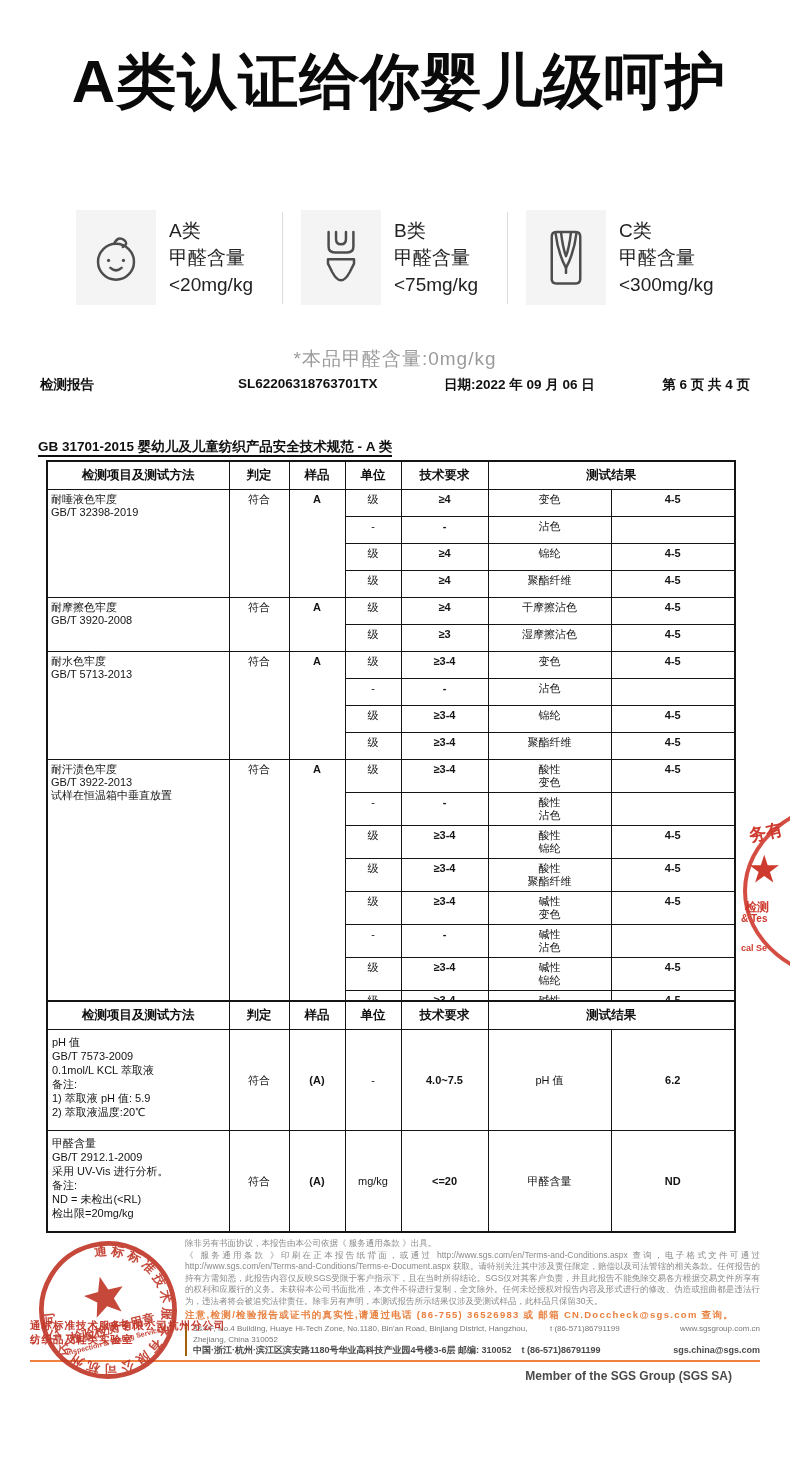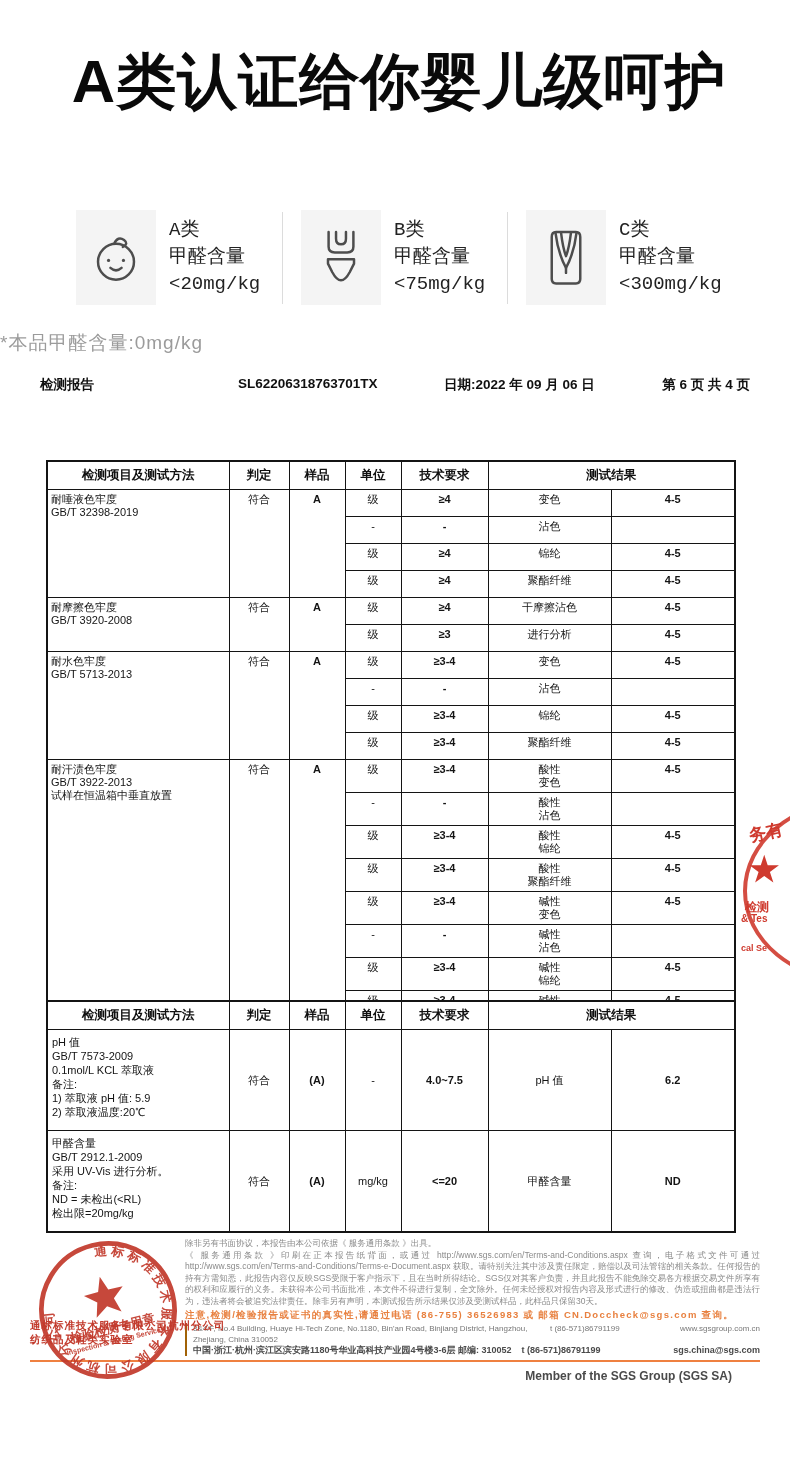--- a/index.html
+++ b/index.html
@@ -9,23 +9,23 @@
   
   .hero-title{position:absolute;top:42px;left:0;right:0;text-align:center;
     font-size:60px;font-weight:800;color:#0a0a0a;letter-spacing:1px;margin-left:8px;}
   .hero-sub{position:absolute;top:131px;left:0;right:0;text-align:center;
     font-size:25px;color:#0d0d0d;letter-spacing:1px;}
 
   
   .cards{position:absolute;top:210px;left:0;right:0;display:flex;justify-content:center;align-items:center;}
   .card{display:flex;align-items:center;width:212px;padding-left:12px;box-sizing:border-box;}
   .card .iconbox{width:80px;height:95px;background:#f4f4f4;display:flex;align-items:center;justify-content:center;flex:0 0 auto;}
-  .card .txt{margin-left:13px;font-size:19px;line-height:27px;color:#222;font-family:Liberation Mono, monospace;}
+  .card .txt{margin-left:13px;font-size:19px;line-height:27px;color:#222;}
   .vdiv{width:1px;height:92px;background:#dcdcdc;margin:0 6px;}
-  .note{position:absolute;top:330px;left:0;right:0;font-size:19px;color:#9b9b9b;letter-spacing:1px;}
+  .note{position:absolute;top:346px;left:0;right:0;text-align:center;font-size:19px;color:#9b9b9b;letter-spacing:1px;}
 
   
   .meta{position:absolute;top:376px;left:40px;right:40px;height:20px;font-weight:bold;font-size:13.5px;color:#101010;}
   .meta .m1{position:absolute;left:0;}
   .meta .m2{position:absolute;left:198px;}
   .meta .m3{position:absolute;left:404px;}
   .meta .m4{position:absolute;right:0;}
   .sec-title{position:absolute;top:408px;left:0;right:0;text-align:center;font-weight:bold;font-size:13.5px;color:#101010;}
   .gb-line{position:absolute;top:438px;left:38px;font-weight:bold;font-size:13.5px;color:#101010;}
   .gb-line span{border-bottom:2px solid #101010;padding-bottom:1px;}
@@ -128,20 +128,21 @@
   </div>
 
   <div class="note">*本品甲醛含量:0mg/kg</div>
 
   <div class="meta">
     <span class="m1">检测报告</span>
     <span class="m2">SL62206318763701TX</span>
     <span class="m3">日期:2022 年 09 月 06 日</span>
     <span class="m4">第 6 页 共 4 页</span>
   </div>
+  <div class="gb-line"><span>GB 31701-2015 婴幼儿及儿童纺织产品安全技术规范 - A 类</span></div>
 
   <div class="twrap1">
     <table class="rpt" id="table1">
       <colgroup>
         <col style="width:182px">
           <col style="width:60px">
           <col style="width:56px">
         <col style="width:56px">
           <col style="width:87px">
           <col style="width:123px">
@@ -192,21 +193,21 @@
             <td class="" rowspan="2">符合</td>
             <td class="b" rowspan="2">A</td>
             <td class="">级</td>
             <td class="b">≥4</td>
             <td class="pre">干摩擦沾色</td>
             <td class="b">4-5</td>
           </tr>
           <tr>
             <td class="">级</td>
             <td class="b">≥3</td>
-            <td class="pre">进行分析
+            <td class="pre">湿摩擦沾色
 </td>
             <td class="b">4-5</td>
           </tr>
           <tr>
             <td class="item" rowspan="4">耐水色牢度
 GB/T 5713-2013</td>
             <td class="" rowspan="4">符合</td>
             <td class="b" rowspan="4">A</td>
             <td class="">级</td>
             <td class="b">≥3-4</td>

